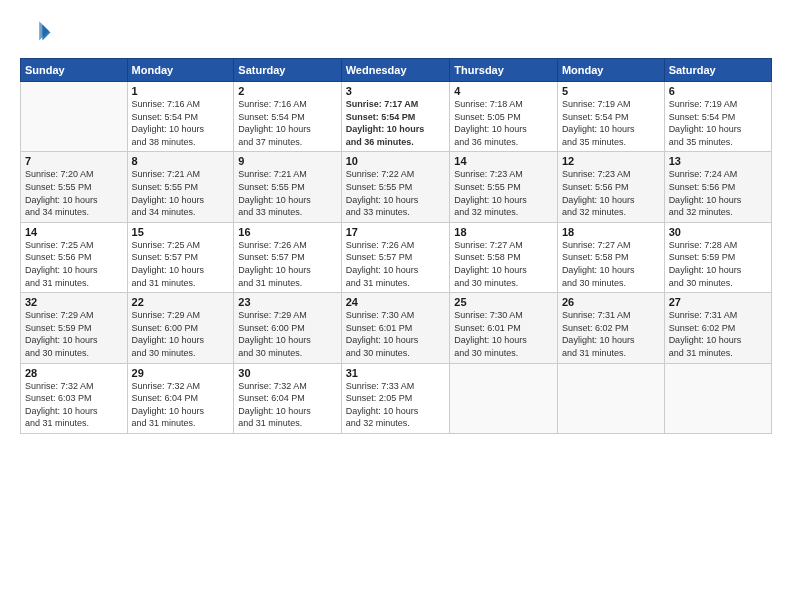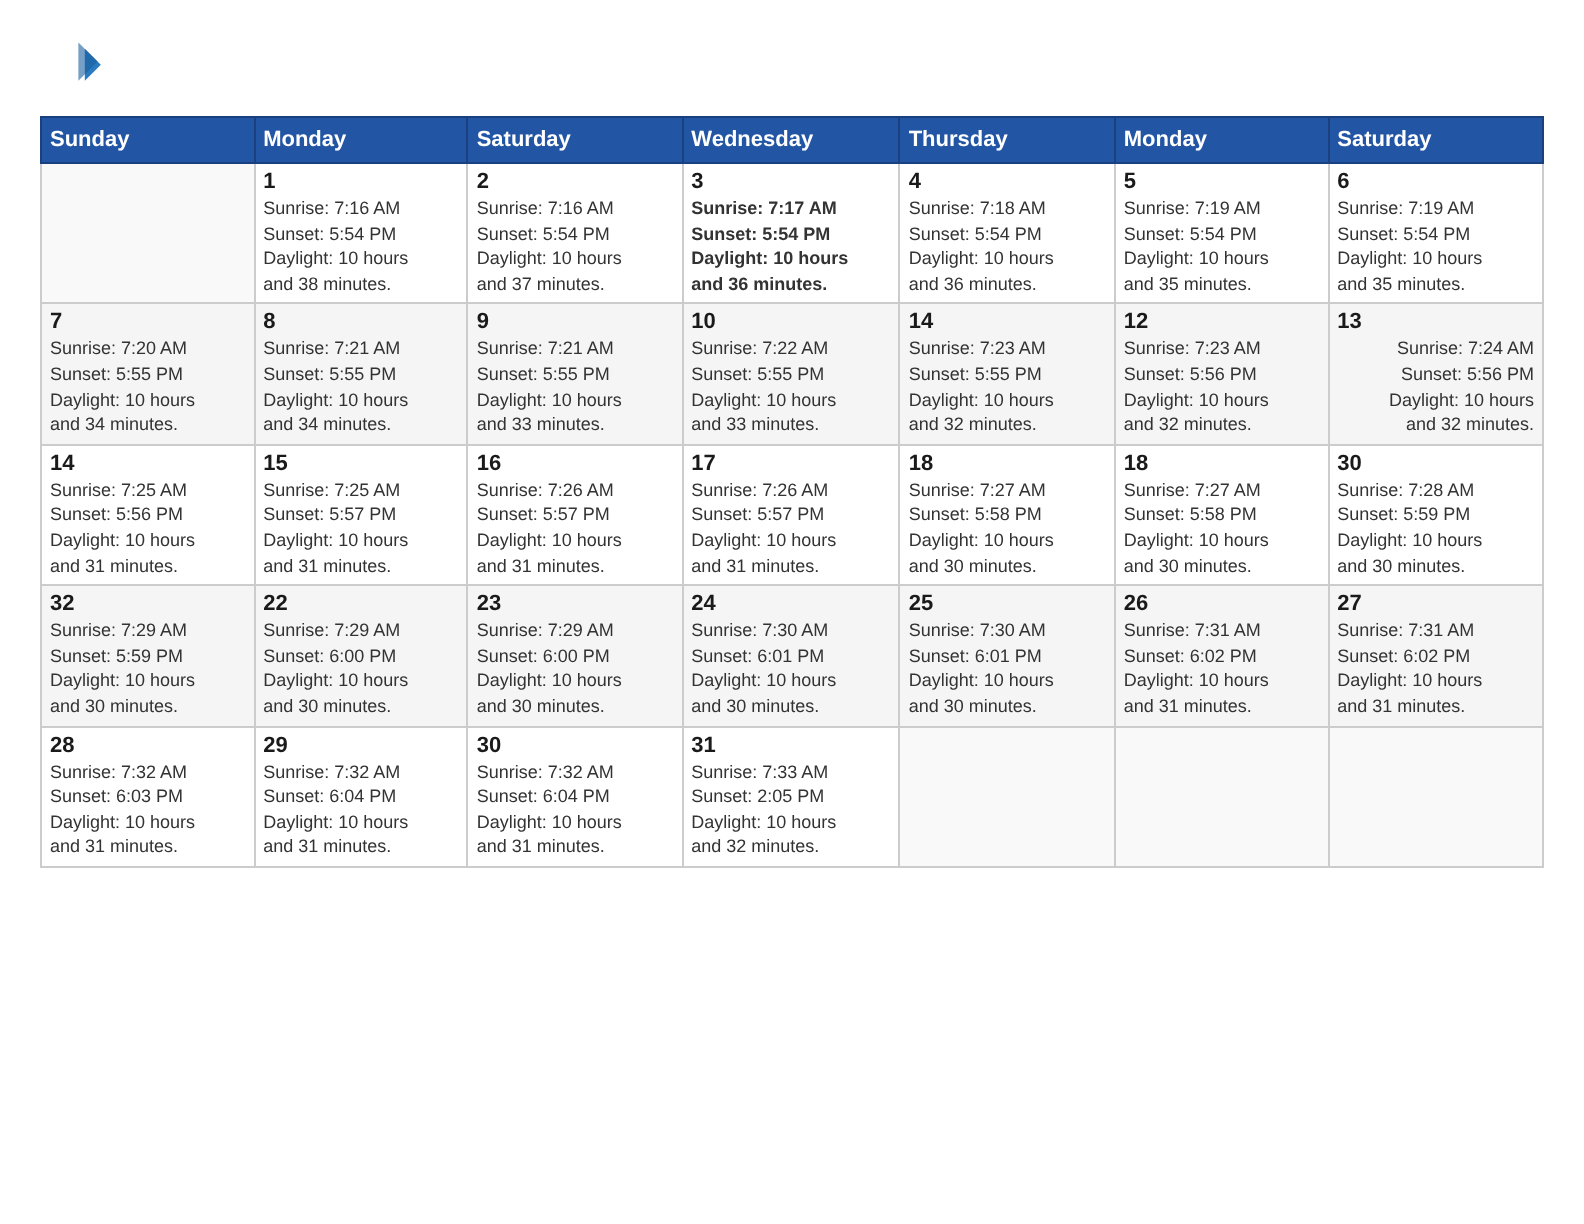--- a/index.html
+++ b/index.html
@@ -146,21 +146,21 @@
           <td>
             <span class="day-num">3</span>
             <div class="day-info" style="white-space: pre-line; font-weight: bold;">Sunrise: 7:17 AM
 Sunset: 5:54 PM
 Daylight: 10 hours
 and 36 minutes.</div>
           </td>
           <td>
             <span class="day-num">4</span>
             <div class="day-info" style="white-space: pre-line;">Sunrise: 7:18 AM
-Sunset: 5:54 PM
+Sunset: 5:05 PM
 Daylight: 10 hours
 and 36 minutes.</div>
           </td>
           <td>
             <span class="day-num">5</span>
             <div class="day-info" style="white-space: pre-line;">Sunrise: 7:19 AM
 Sunset: 5:54 PM
 Daylight: 10 hours
 and 35 minutes.</div>
           </td>
@@ -210,21 +210,21 @@
           </td>
           <td>
             <span class="day-num">12</span>
             <div class="day-info" style="white-space: pre-line;">Sunrise: 7:23 AM
 Sunset: 5:56 PM
 Daylight: 10 hours
 and 32 minutes.</div>
           </td>
           <td>
             <span class="day-num">13</span>
-            <div class="day-info" style="white-space: pre-line; text-align: right;">Sunrise: 7:24 AM
+            <div class="day-info" style="white-space: pre-line;">Sunrise: 7:24 AM
 Sunset: 5:56 PM
 Daylight: 10 hours
 and 32 minutes.</div>
           </td>
         </tr>
         <tr>
           <td>
             <span class="day-num">14</span>
             <div class="day-info" style="white-space: pre-line;">Sunrise: 7:25 AM
 Sunset: 5:56 PM

